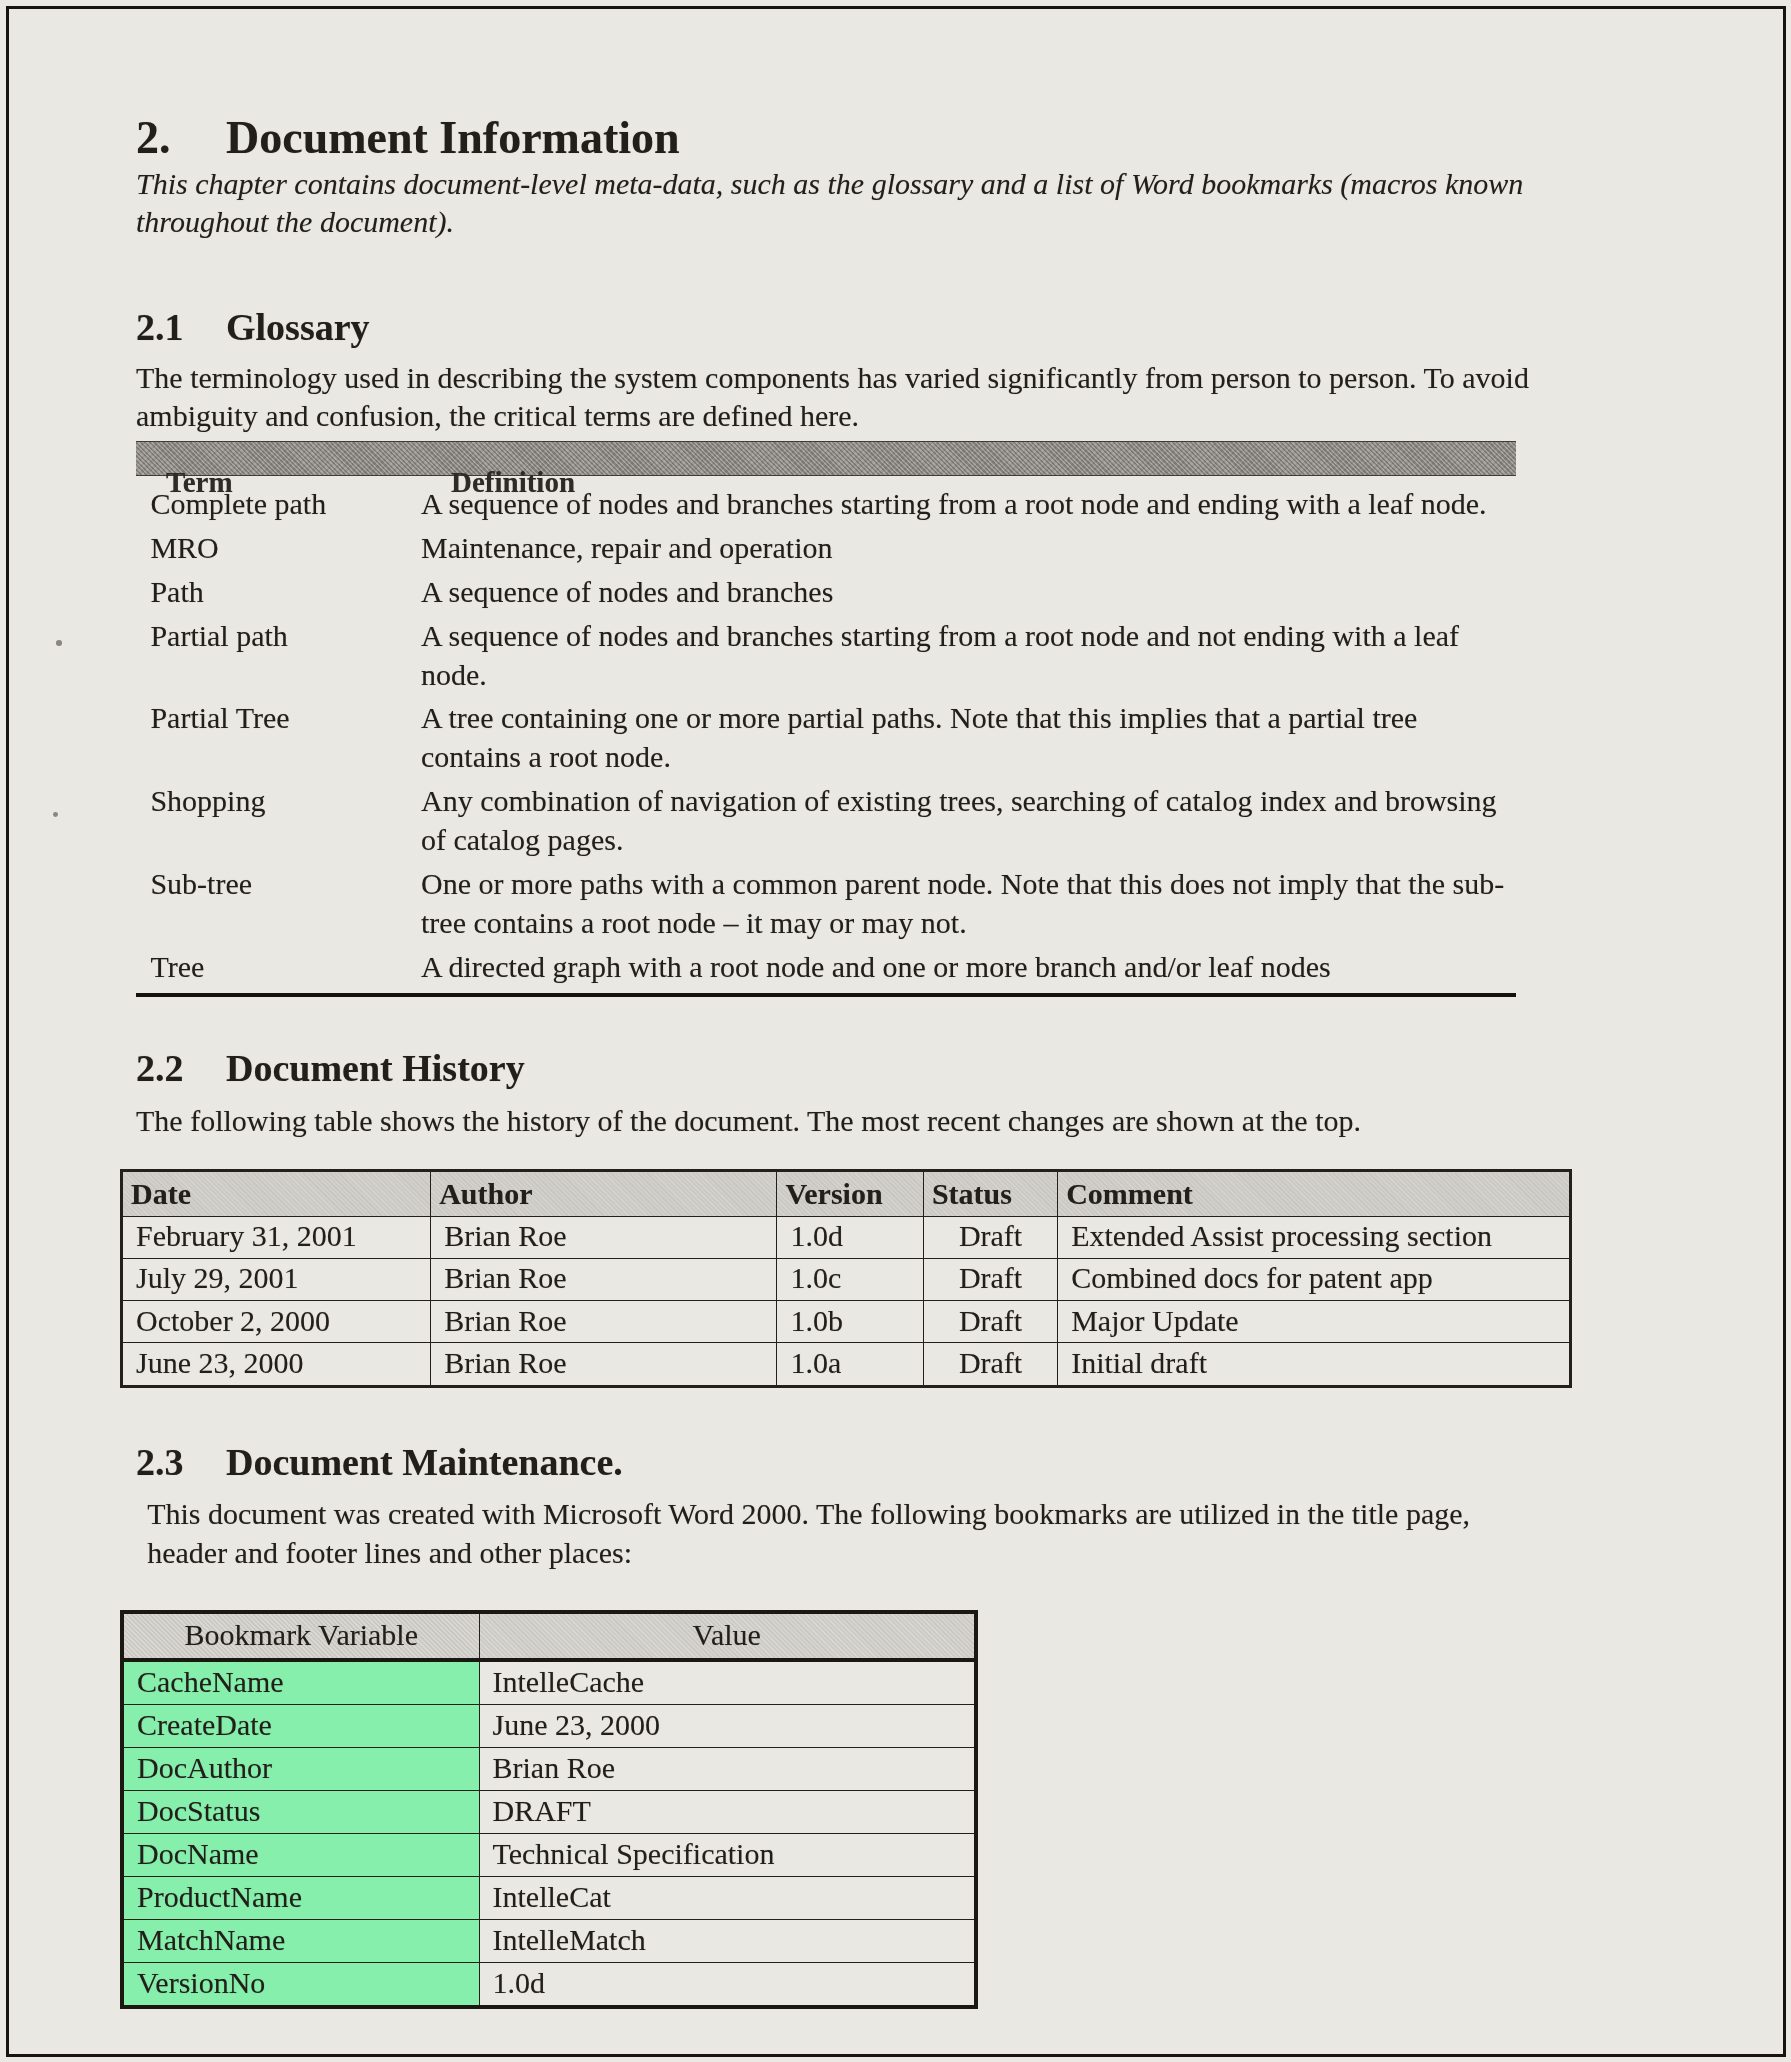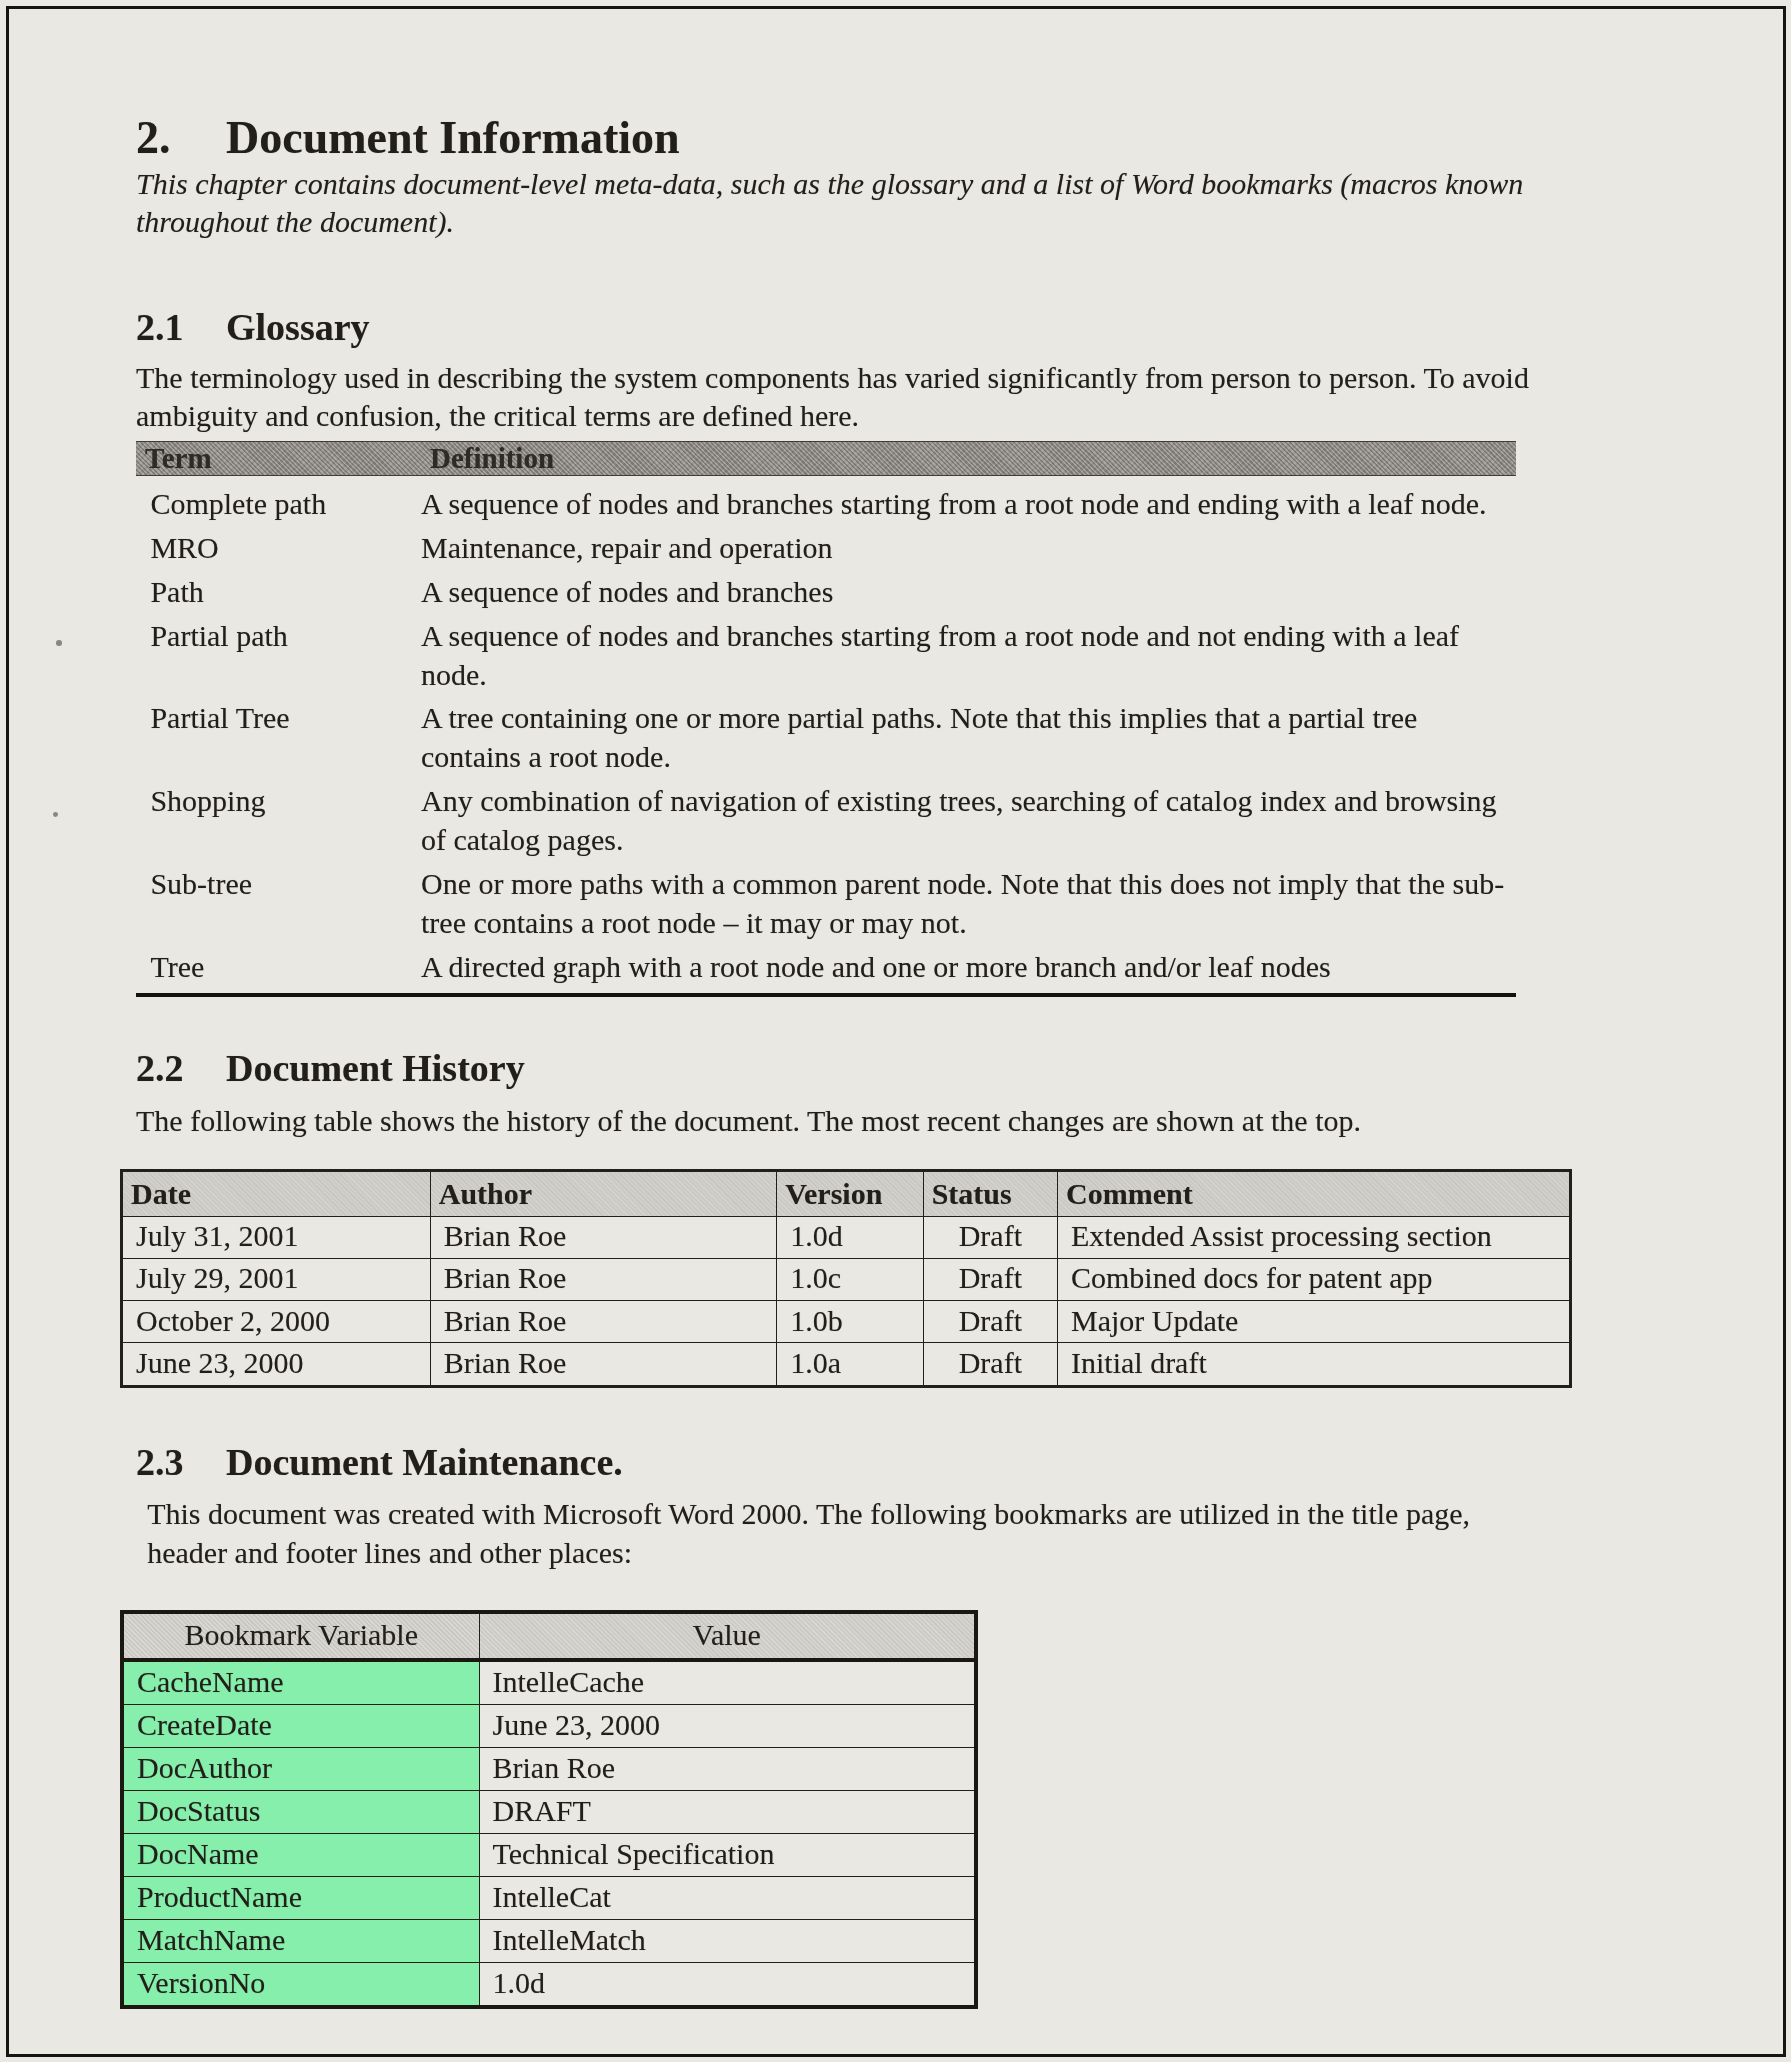--- a/index.html
+++ b/index.html
@@ -59,21 +59,21 @@
     border-top: 1.6px solid #3f3c36;
     border-bottom: 1.6px solid #3f3c36;
     background:
       repeating-linear-gradient(45deg, rgba(20,18,14,.22) 0 1.6px, rgba(255,255,255,.06) 1.6px 3.2px),
       repeating-linear-gradient(135deg, rgba(20,18,14,.10) 0 2.4px, transparent 2.4px 4.8px),
       #a5a29c;
     font-size: 29px;
     font-weight: 700;
     color: #2e2b26;
   }
-  .g-head .g-col-label { padding-left: 9px; }
+  .g-head .g-col-label { padding-left: 30px; margin-top: 24px; }
   .g-body { margin-top: 6.4px; }
   .g-row {
     display: grid;
     grid-template-columns: 285px 1fr;
     font-size: 30px;
     line-height: 1.3;
     padding: 2.4px 0;
   }
   .g-term { padding-left: 14.4px; }
   .g-def  { padding-right: 3.2px; }
@@ -207,21 +207,21 @@
         <tr>
           <th>Date</th>
           <th>Author</th>
           <th>Version</th>
           <th>Status</th>
           <th>Comment</th>
         </tr>
       </thead>
       <tbody>
         <tr>
-          <td>July 31, 2001</td>
+          <td>February 31, 2001</td>
           <td>Brian Roe</td>
           <td>1.0d</td>
           <td>Draft</td>
           <td>Extended Assist processing section</td>
         </tr>
         <tr>
           <td>July 29, 2001</td>
           <td>Brian Roe</td>
           <td>1.0c</td>
           <td>Draft</td>

